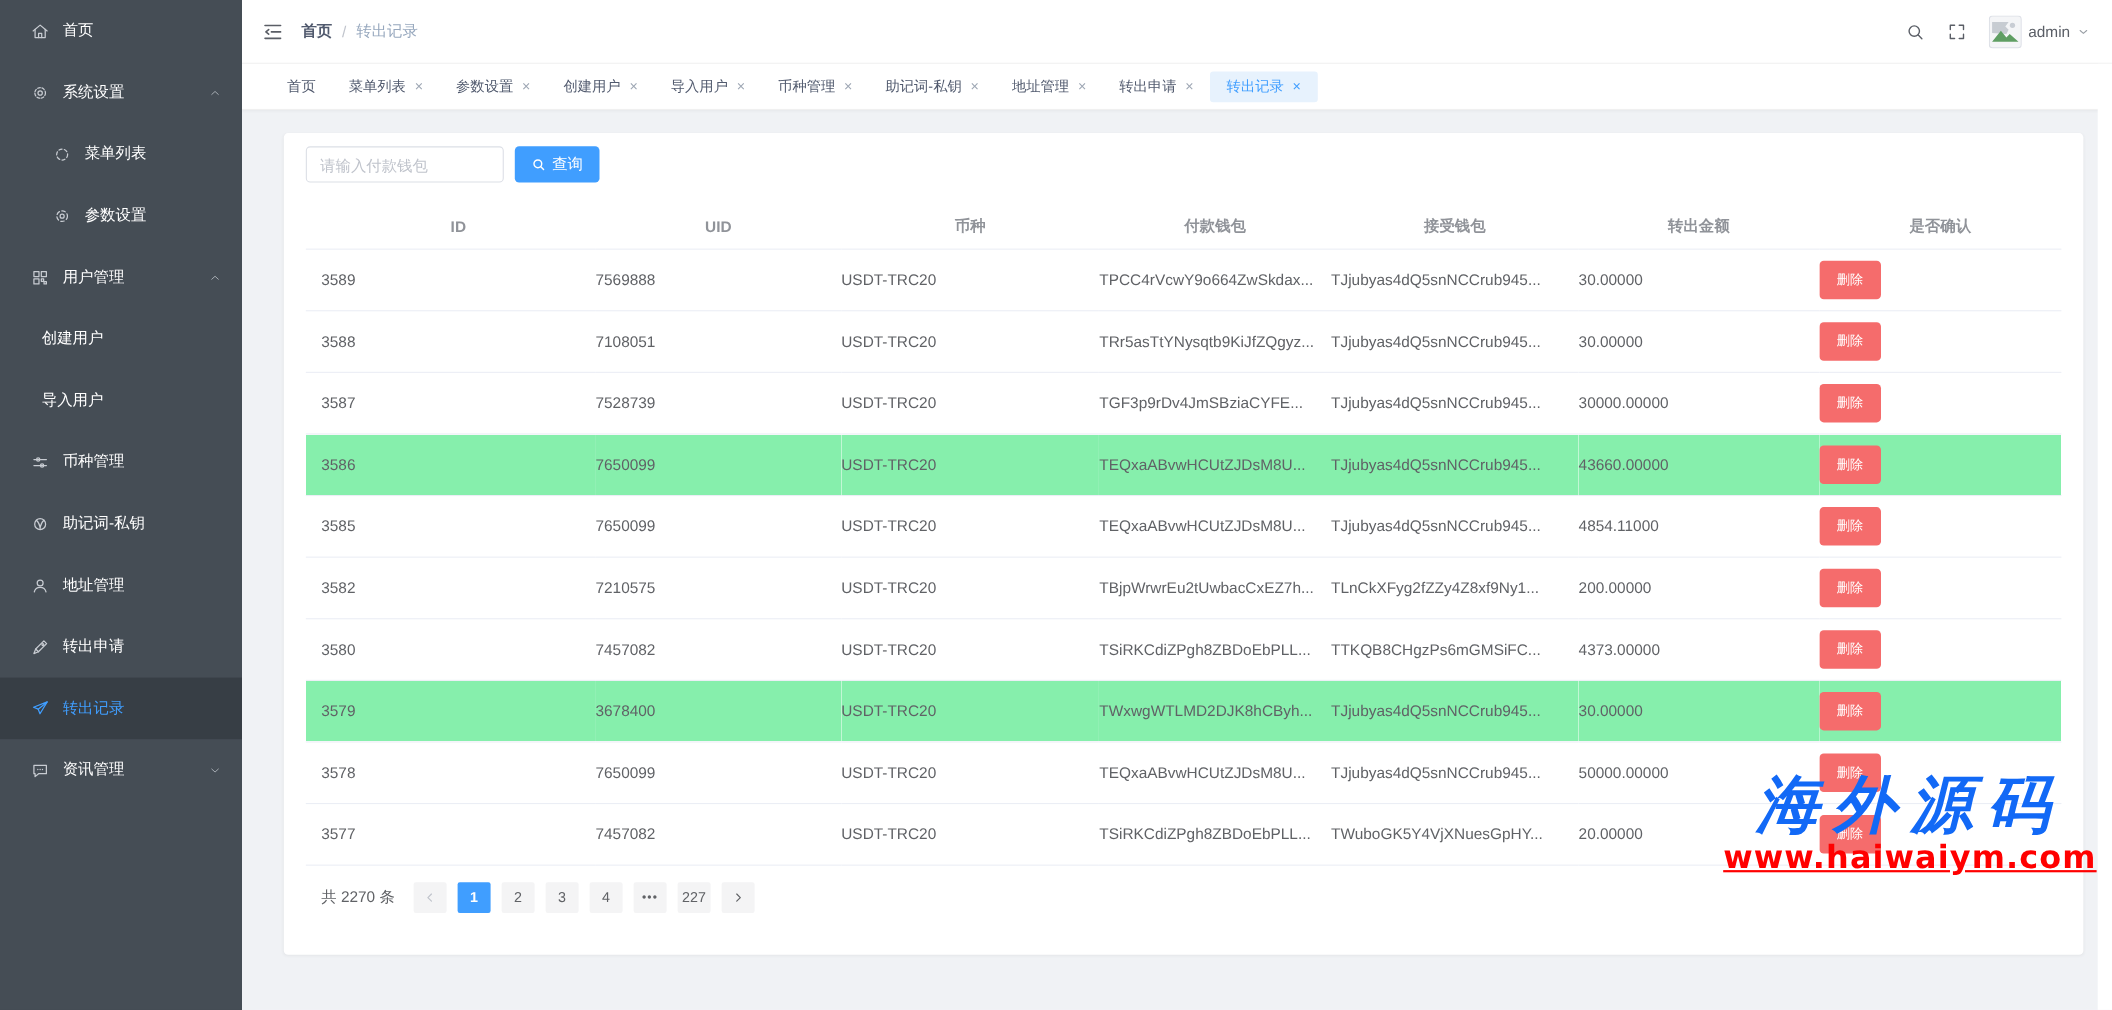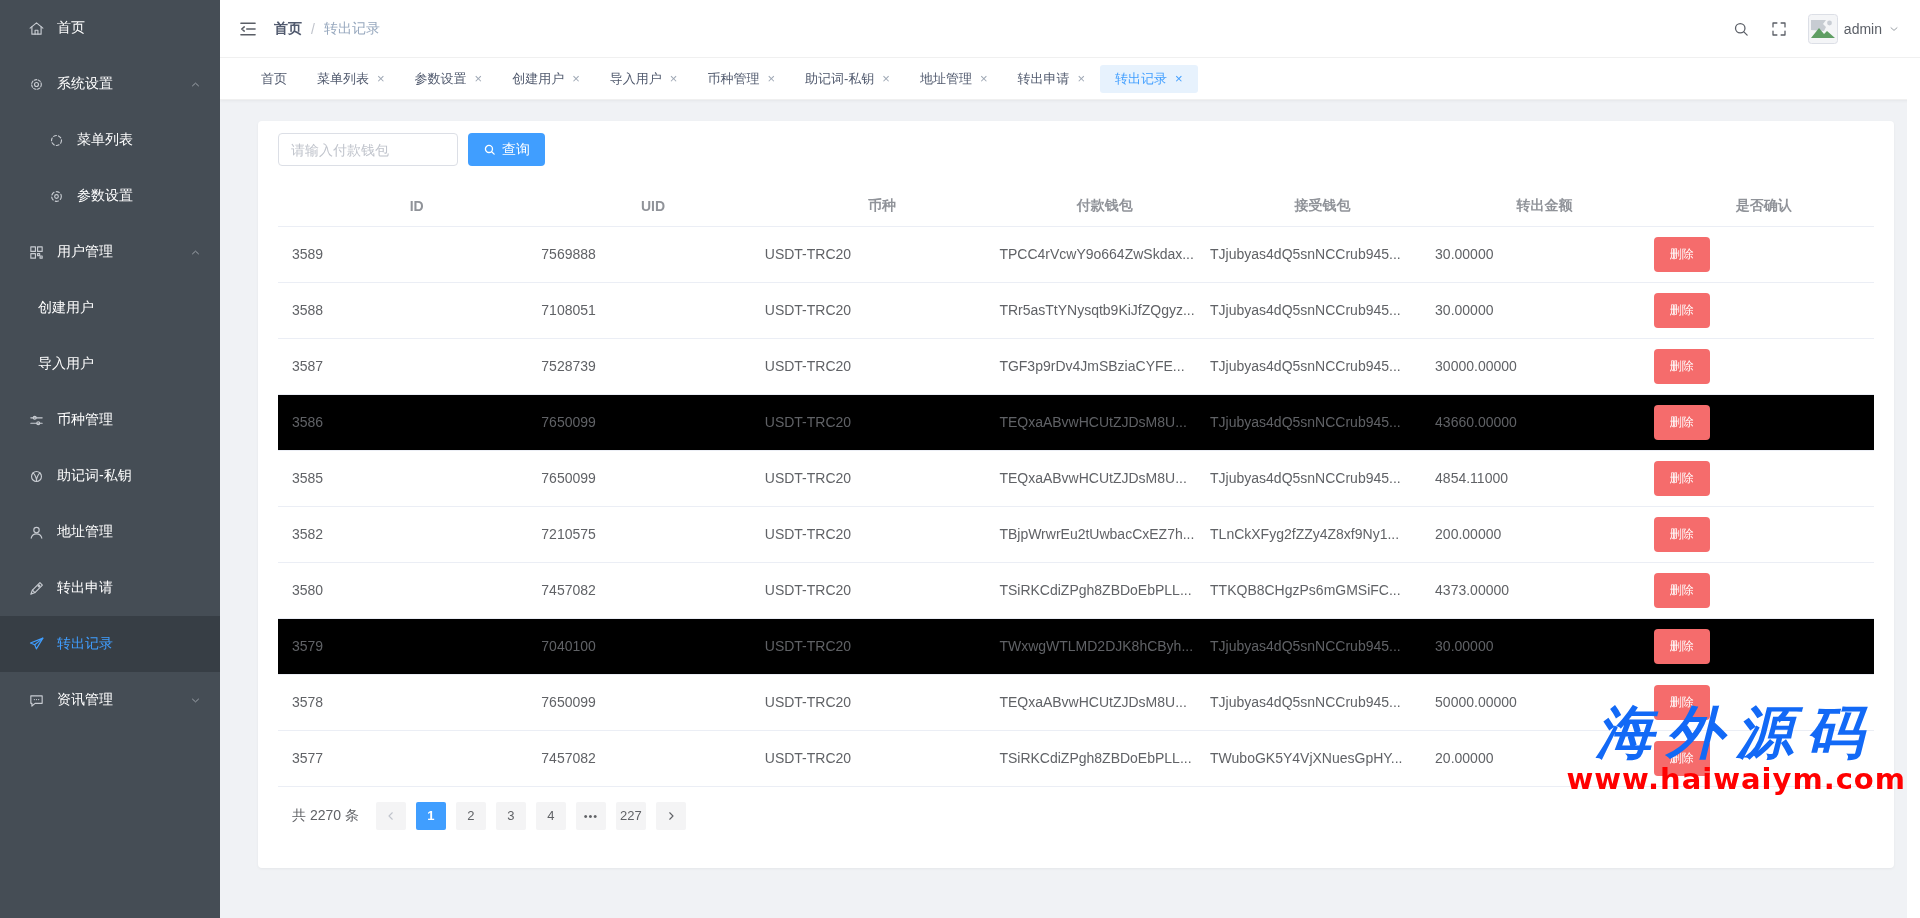--- a/index.html
+++ b/index.html
@@ -64,21 +64,21 @@
     align-items:center; gap:6px; cursor:pointer;
     font-family:"Liberation Sans","DejaVu Sans",sans-serif; }
   .query-btn svg { width:13px; height:13px; }
 
   table { width:100%; border-collapse:collapse; margin-top:20px; table-layout:fixed; }
   thead th { text-align:center; font-size:14px; color:#909399; font-weight:bold;
     height:40px; border-bottom:1px solid #ebeef5; overflow:hidden; white-space:nowrap; }
   tbody td { height:56px; font-size:14px; color:#606266; border-bottom:1px solid #ebeef5;
     overflow:hidden; white-space:nowrap; text-overflow:ellipsis; }
   th:first-child, td:first-child { padding-left:14px; }
-  tbody tr:nth-child(4n) { background:#000000; }
+  tbody tr:nth-child(4n) { background:#86efac; }
   .del-btn { background:#f56c6c; color:#fff; border:none; border-radius:4px;
     padding:9px 16px; font-size:12px; cursor:pointer;
     font-family:Liberation Mono, monospace; }
 
   .pagination { display:flex; align-items:center; margin:15px 0 0 14px; }
   .pg-total { font-size:14px; color:#606266; margin-right:12px; }
   .pg-btn { min-width:30px; height:28px; padding:0 4px; display:flex; align-items:center;
     justify-content:center; background:#f4f4f5; color:#606266; border-radius:2px;
     margin:0 5px; font-size:13px; cursor:pointer; user-select:none; }
   .pg-btn.active { background:#409eff; color:#fff; font-weight:bold; }
@@ -86,21 +86,21 @@
   .pg-btn svg { width:12px; height:12px; }
   .pg-btn.more { letter-spacing:1px; font-size:11px; }
 
   
   .watermark { position:absolute; right:14px; bottom:72px; z-index:50;
     text-align:center; pointer-events:none; }
   .wm1 { font-family:"DejaVu Serif","Liberation Serif",serif; font-style:italic;
     font-weight:bold; font-size:57px; color:#1269f6; letter-spacing:13px;
     line-height:1; white-space:nowrap; }
   .wm2 { font-family:"DejaVu Sans",sans-serif; font-weight:bold; font-size:29px;
-    color:#ff0000; margin-top:2px; letter-spacing:1px; }
+    color:#ff0000; margin-top:2px; letter-spacing:1px;text-decoration:underline; }
 
   .scroll-strip { position:fixed; right:0; top:58px; width:13px; height:860px;
     background:#fff; z-index:15; }
 </style>
 </head>
 <body>
 
 <aside class="sidebar">
   <nav>
       <div class="side-item lvl0">
@@ -410,21 +410,21 @@
             <td>3580</td>
             <td>7457082</td>
             <td>USDT-TRC20</td>
             <td>TSiRKCdiZPgh8ZBDoEbPLL...</td>
             <td>TTKQB8CHgzPs6mGMSiFC...</td>
             <td>4373.00000</td>
             <td><button class="del-btn">删除</button></td>
           </tr>
           <tr>
             <td>3579</td>
-            <td>7040100</td>
+            <td>3678400</td>
             <td>USDT-TRC20</td>
             <td>TWxwgWTLMD2DJK8hCByh...</td>
             <td>TJjubyas4dQ5snNCCrub945...</td>
             <td>30.00000</td>
             <td><button class="del-btn">删除</button></td>
           </tr>
           <tr>
             <td>3578</td>
             <td>7650099</td>
             <td>USDT-TRC20</td>

